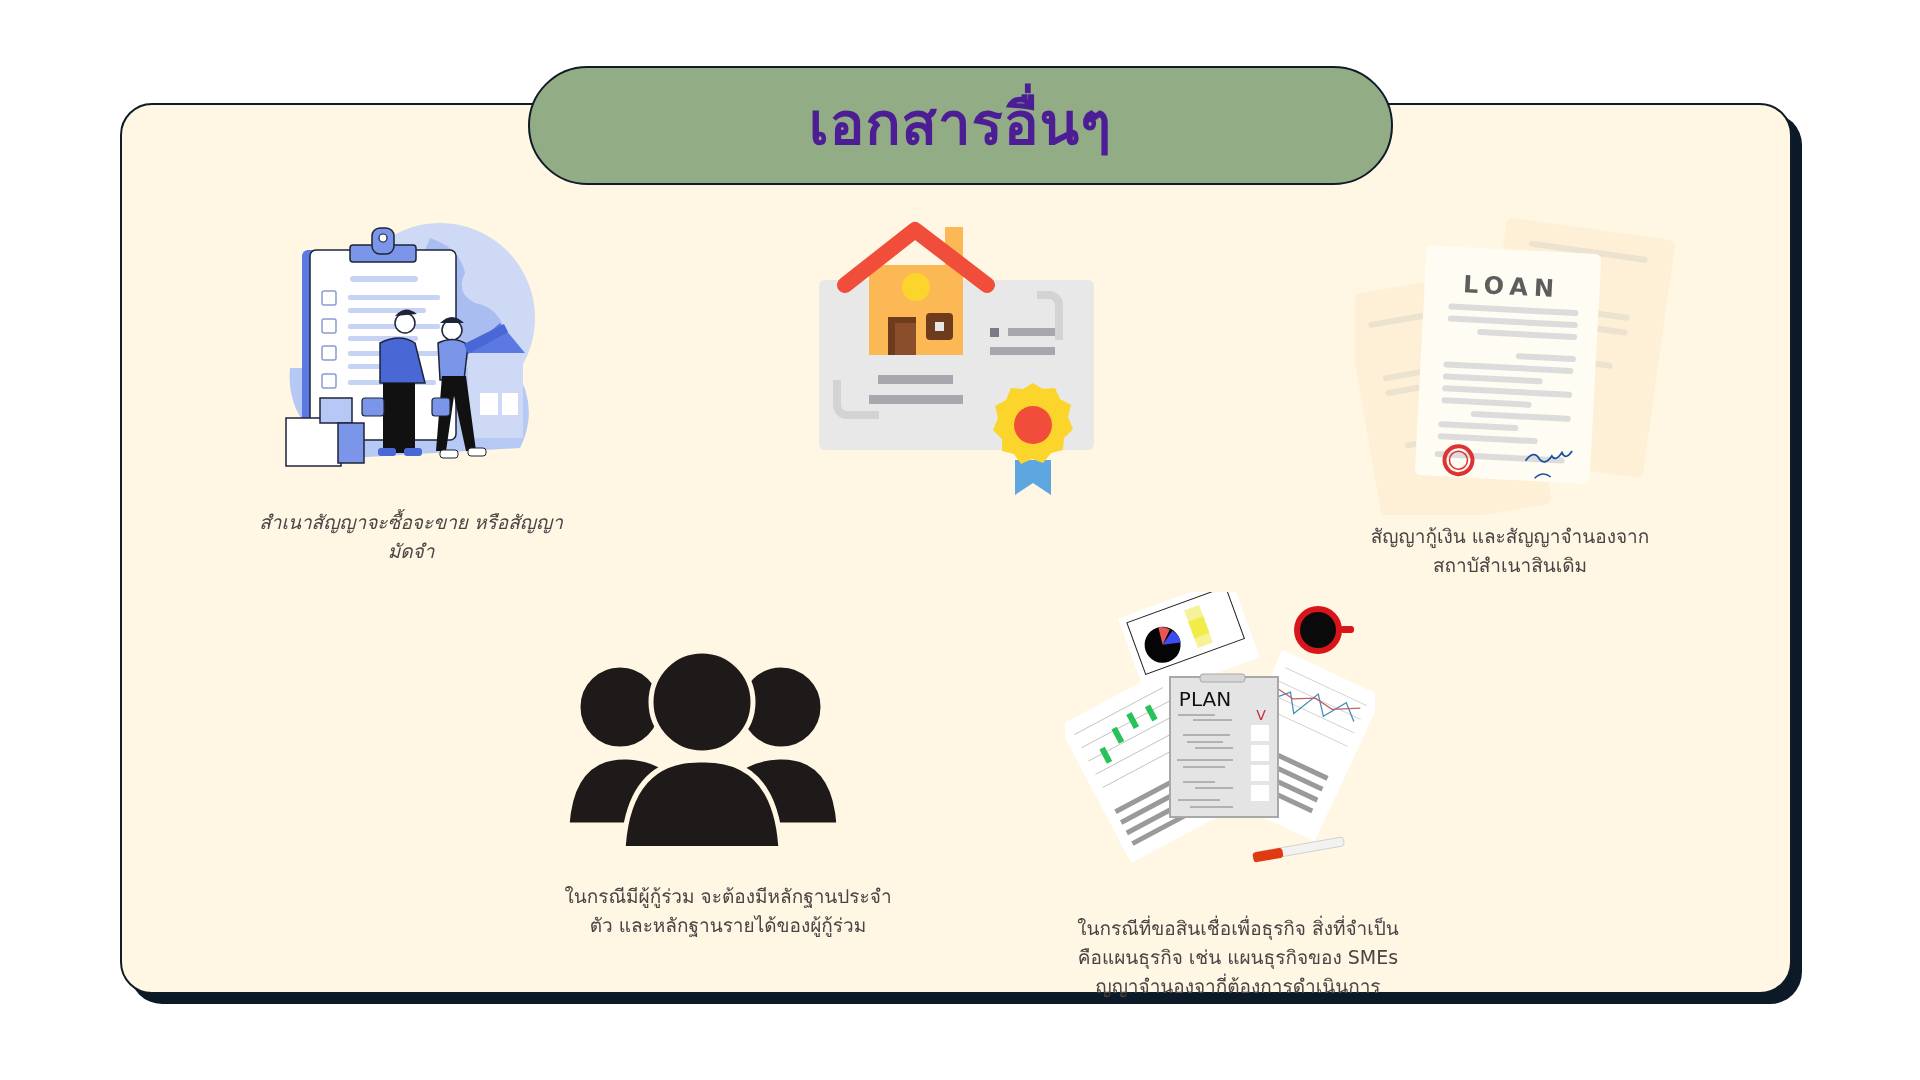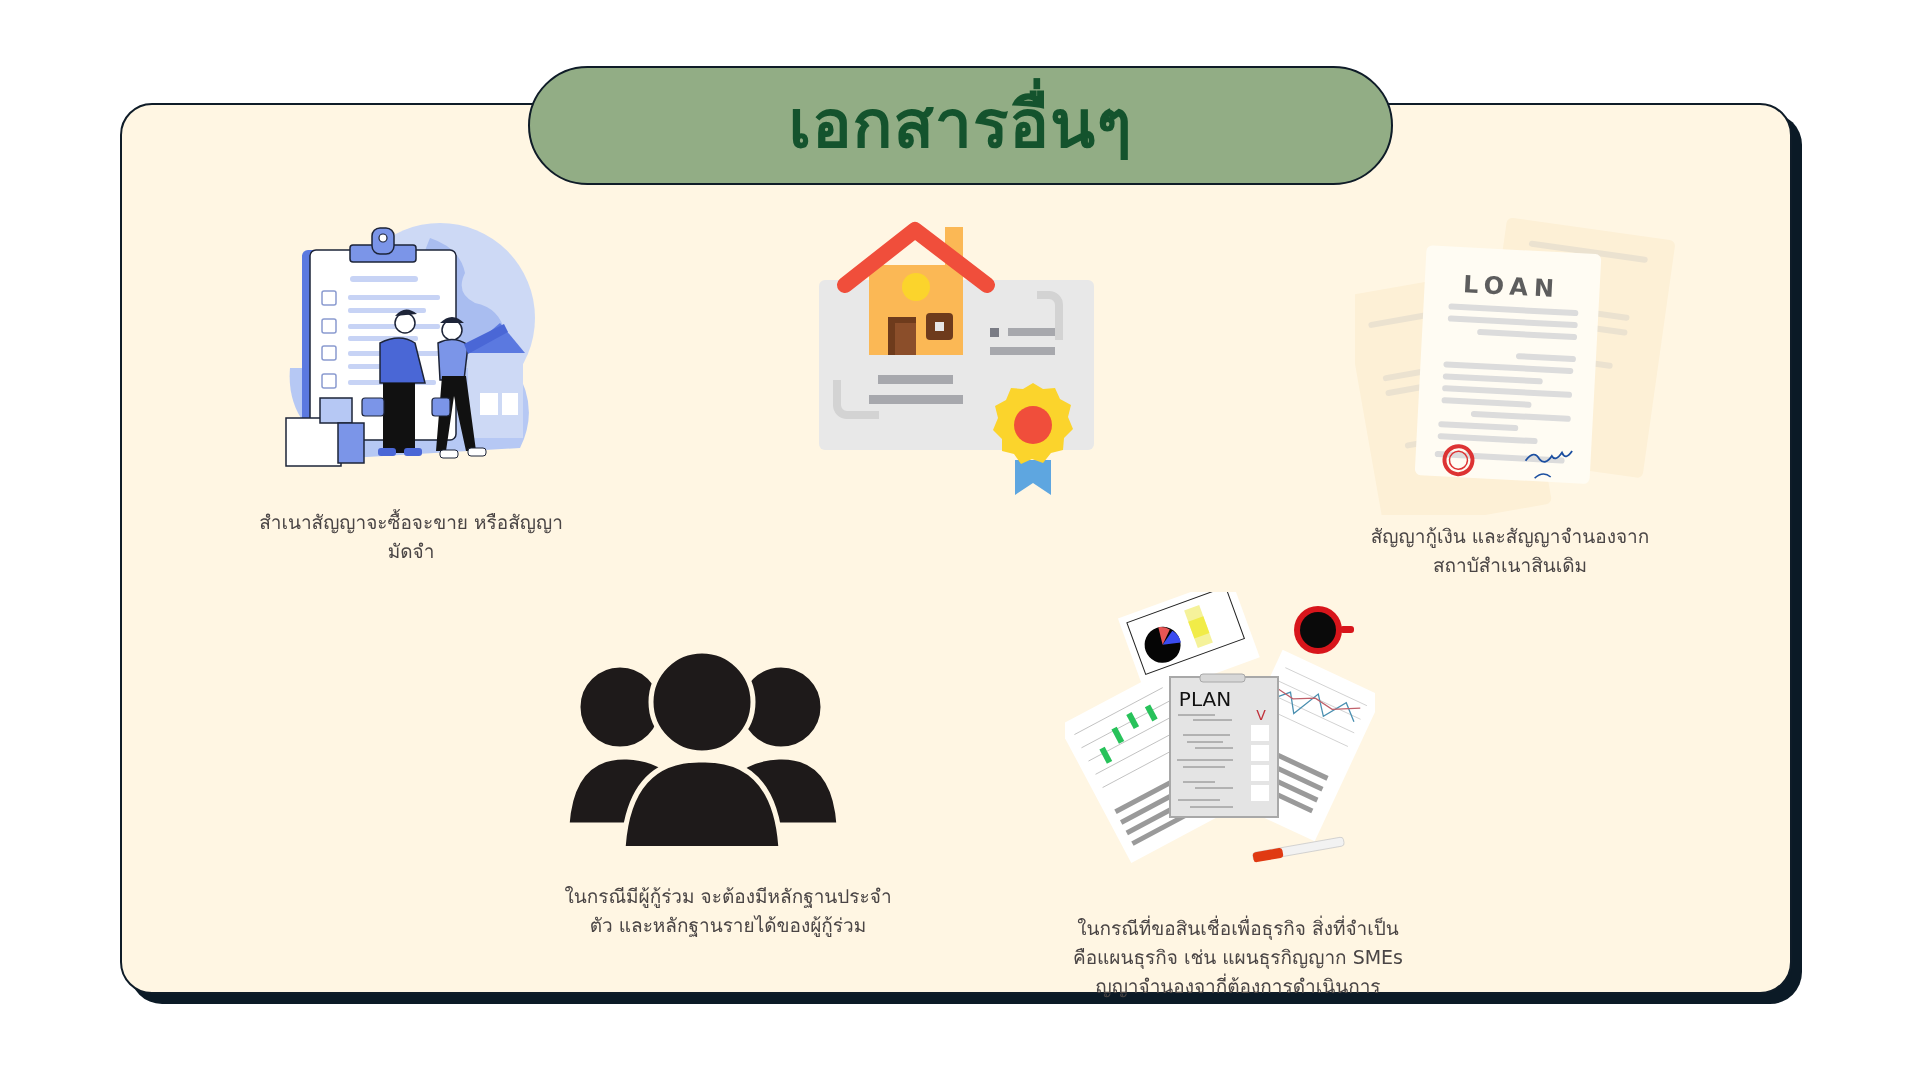--- a/index.html
+++ b/index.html
@@ -5,21 +5,21 @@
   html, body { margin:0; padding:0; }
   body { width:1920px; height:1080px; background:#ffffff; position:relative; overflow:hidden;
          font-family:"DejaVu Sans", "Liberation Sans", sans-serif; }
   .card-shadow { position:absolute; left:130px; top:113px; width:1672px; height:891px;
          background:#0b1a26; border-radius:32px; }
   .card { position:absolute; left:120px; top:103px; width:1668px; height:887px;
          background:#fff6e3; border:2px solid #0f1c28; border-radius:32px; }
   .pill { position:absolute; left:528px; top:66px; width:861px; height:115px;
          background:#92ad85; border:2px solid #0f1c28; border-radius:60px;
          display:flex; align-items:center; justify-content:center; }
-  .pill-title { color:#14532d; font-weight:bold; font-size:66px; letter-spacing:1px;
+  .pill-title { color:#4c1d95; font-weight:bold; font-size:58px; letter-spacing:1px;
          font-family:"DejaVu Sans", sans-serif; margin-top:-4px; }
   .caption { position:absolute; text-align:center; color:#4a4545; font-size:19px; line-height:29px;
          font-family:"DejaVu Sans", sans-serif; }
   .caption span { display:block; white-space:nowrap; }
   .illus { position:absolute; }
   svg { display:block; }
 </style>
 </head>
 <body>
 
@@ -80,21 +80,21 @@
     <circle cx="172" cy="112" r="10" fill="#fff" stroke="#1d2438" stroke-width="1.5"></circle>
     <path d="M160 105 q12 -12 24 0" fill="#1d2438"></path>
     <path d="M158 125 q16 -8 30 2 l-4 35 l-24 0z" fill="#7b95e8" stroke="#1d2438" stroke-width="1.5"></path>
     <path d="M184 126 l40 -20 l4 8 l-40 22z" fill="#4a67d6"></path>
     <path d="M162 158 l24 0 l10 75 l-10 0 l-12 -55 l-8 55 l-10 0z" fill="#111"></path>
     <rect x="152" y="180" width="18" height="18" rx="3" fill="#7b95e8" stroke="#1d2438" stroke-width="1.2"></rect>
     <rect x="160" y="232" width="18" height="8" rx="3" fill="#fff" stroke="#1d2438"></rect>
     <rect x="188" y="230" width="18" height="8" rx="3" fill="#fff" stroke="#1d2438"></rect>
   </svg>
 </div>
-<div class="caption" style="left:211px; top:508px; width:400px;">
+<div class="caption" style="left:211px; top:508px; width:400px;font-style:italic;">
   <span>สำเนาสัญญาจะซื้อจะขาย หรือสัญญา</span>
   <span>มัดจำ</span>
 </div>
 
 <div class="illus" style="left:815px; top:215px;">
   <svg width="285" height="285" viewBox="0 0 285 285">
     <rect x="4" y="65" width="275" height="170" rx="6" fill="#e8e8e8"></rect>
     <path d="M222 80 h12 a10 10 0 0 1 10 10 v35" fill="none" stroke="#d3d3d3" stroke-width="8"></path>
     <path d="M22 165 v25 a10 10 0 0 0 10 10 h32" fill="none" stroke="#d3d3d3" stroke-width="8"></path>
     <rect x="175" y="113" width="9" height="9" fill="#7a7c85"></rect>
@@ -271,15 +271,15 @@
     <rect x="275" y="34" width="14" height="7" rx="3" fill="#d8151b"></rect>
 
     <g transform="rotate(-10 215 262)">
       <rect x="188" y="256" width="92" height="9" rx="3" fill="#f2f2f2" stroke="#ccc" stroke-width="0.8"></rect>
       <rect x="188" y="256" width="30" height="10" rx="3" fill="#e03a12"></rect>
     </g>
   </svg>
 </div>
 <div class="caption" style="left:1038px; top:867px; width:400px;margin-top:47px;">
   <span>ในกรณีที่ขอสินเชื่อเพื่อธุรกิจ สิ่งที่จำเป็น</span>
-  <span>คือแผนธุรกิจ เช่น แผนธุรกิญญาก SMEs</span>
+  <span>คือแผนธุรกิจ เช่น แผนธุรกิจของ SMEs</span>
   <span>ญญาจำนองจากี่ต้องการดำเนินการ</span>
 </div>
 
 </body></html>

